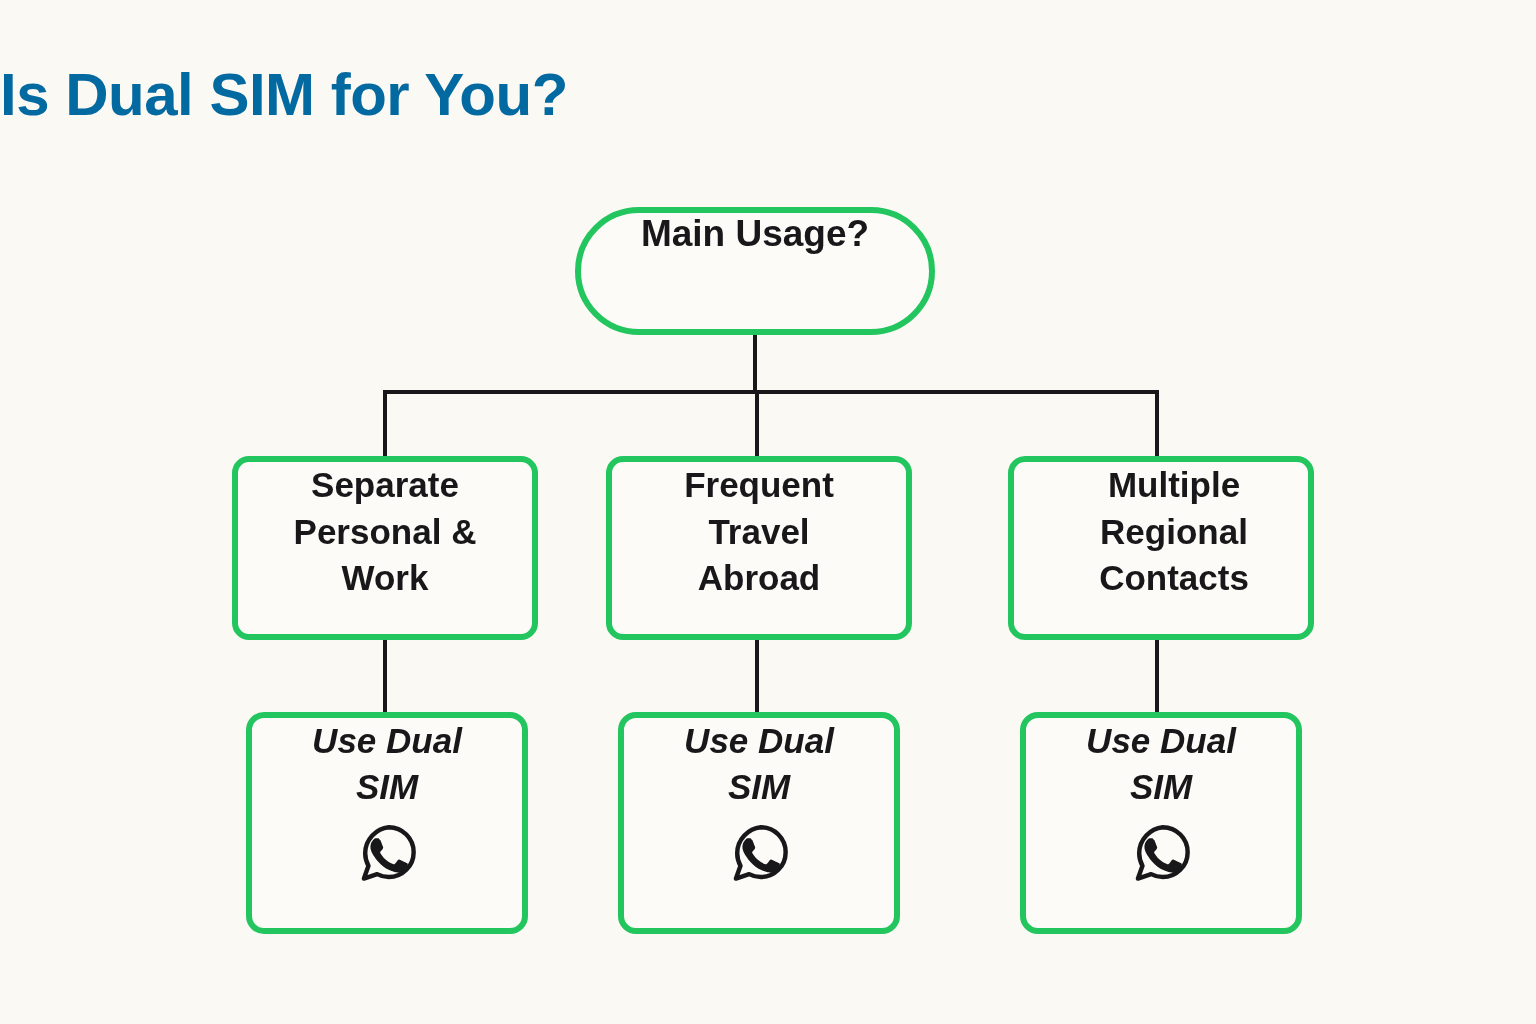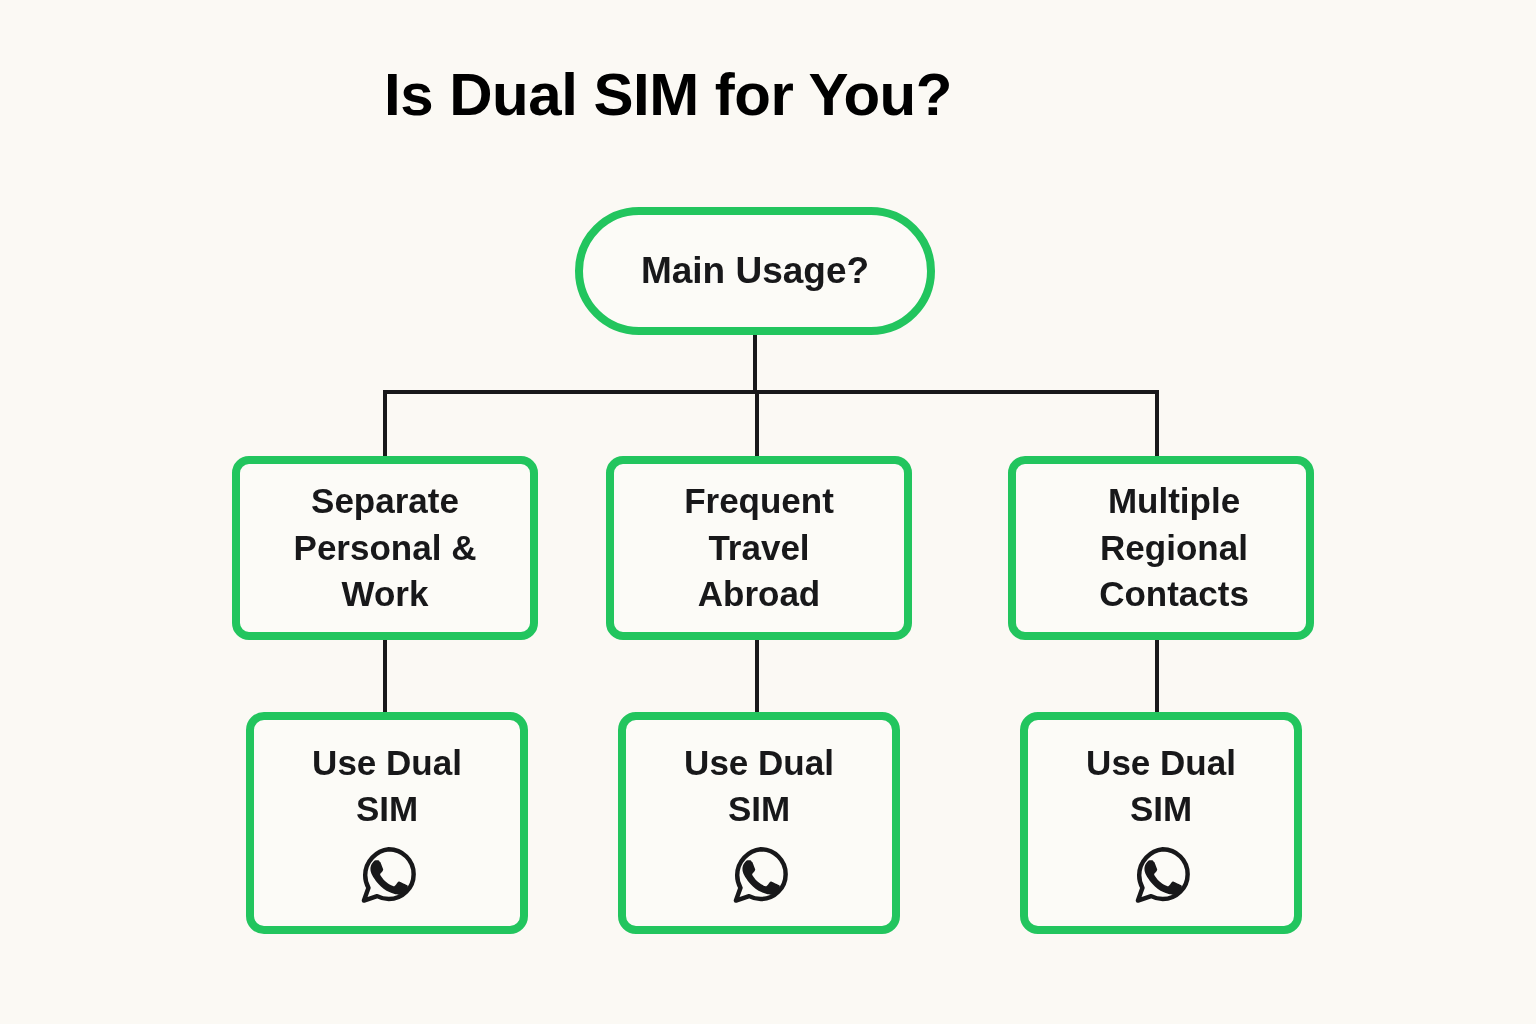--- a/index.html
+++ b/index.html
@@ -17,44 +17,43 @@
     position: relative;
     width: 1536px;
     height: 1024px;
     background: #FBF9F4;
   }
   .chart-title {
     position: absolute;
     left: 0;
     top: 62px;
     width: 1336px;
-    text-align: center;
+    text-align: left;
     font-size: 60px;
     font-weight: bold;
-    color: #000000;
+    color: #0369a1;
     letter-spacing: -0.5px;
     line-height: 1.1;
   }
   svg.edges {
     position: absolute;
     left: 0;
     top: 0;
     width: 1536px;
     height: 1024px;
     pointer-events: none;
   }
   .node {
     position: absolute;
     box-sizing: border-box;
     background: #FCFBF7;
-    border: 8px solid #22c55e;
+    border: 6px solid #22c55e;
     display: flex;
     flex-direction: column;
     align-items: center;
-    justify-content: center;
     text-align: center;
     color: #18181a;
     font-weight: bold;
   }
   .node-root {
     left: 575px;
     top: 207px;
     width: 360px;
     height: 128px;
     border-radius: 64px;
@@ -76,20 +75,21 @@
   .branch-3 { left: 1008px; padding-left: 36px; }
 
   .node-leaf {
     top: 712px;
     width: 282px;
     height: 222px;
     border-radius: 18px;
     font-size: 35px;
     line-height: 1.32;
     padding: 0 16px;
+    font-style: italic;
   }
   .node-leaf .label { white-space: pre-line; }
   .leaf-1 { left: 246px; }
   .leaf-2 { left: 618px; }
   .leaf-3 { left: 1020px; }
 
   .wa-icon {
     margin-top: 12px;
     width: 62px;
     height: 62px;

